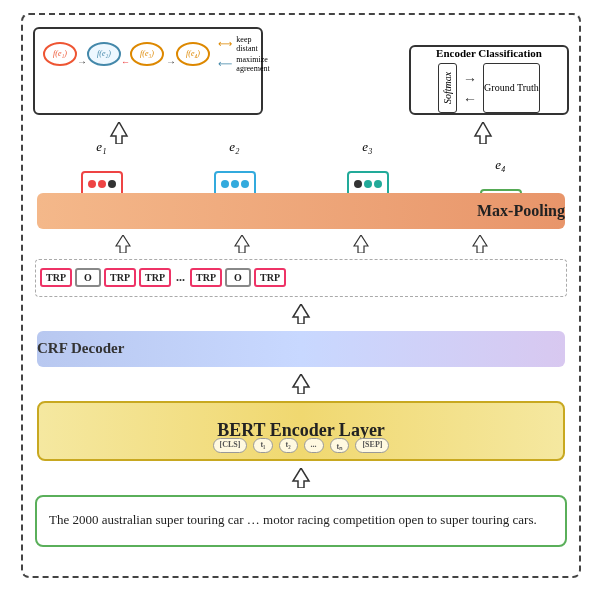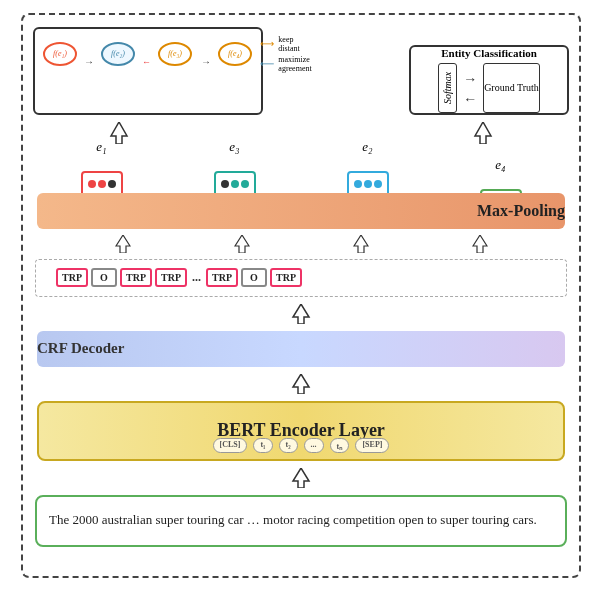--- a/index.html
+++ b/index.html
@@ -83,21 +83,21 @@
     }
     .arrow-blue {
       color: #48a;
       font-size: 10px;
     }
 
     
     .oval-row {
       display: flex;
       align-items: flex-end;
-      gap: 7px;
+      gap: 0;
     }
 
     
     .entity-box {
       border: 2px solid #333;
       border-radius: 6px;
       padding: 6px 8px;
       width: 160px;
       height: 70px;
       display: flex;
@@ -217,21 +217,21 @@
       height: 18px;
       align-items: center;
     }
 
     
     .trp-row {
       display: flex;
       flex-direction: row;
       align-items: center;
       gap: 3px;
-      padding: 0 20px;
+      padding: 0 4px;
       height: 38px;
       border: 1.5px dashed #aaa;
       border-radius: 4px;
       margin: 0 2px;
     }
     .trp-token {
       border: 2px solid;
       border-radius: 3px;
       padding: 2px 4px;
       font-size: 10px;
@@ -338,21 +338,21 @@
           <div class="legend-row">
             <span class="arrow-blue">⟵</span>
             <span style="font-size:8px;">maximize agreement</span>
           </div>
         </div>
       </div>
     </div>
 
     <div class="entity-box">
       <div style="display:flex; flex-direction:column; align-items:center;">
-        <div style="font-size:11px; font-weight:bold; margin-bottom:4px;">Entity Classification</div>
+        <div style="font-size:11px; font-weight:bold; margin-bottom:4px;">Encoder Classification</div>
         <div style="display:flex; flex-direction:row; align-items:center; gap:6px;">
           <div class="softmax-box">
             <span>Softmax</span>
           </div>
           <div style="display:flex; flex-direction:column; align-items:center; gap:4px;">
             <span style="font-size:14px; color:#333;">→</span>
             <span style="font-size:14px; color:#333;">←</span>
           </div>
           <div class="ground-truth-box">
             <span style="font-size:10px;">Ground Truth</span>
@@ -377,34 +377,34 @@
     <div class="entity-visual">
       <div style="font-style:italic; font-size:13px;">e₁</div>
       <div class="entity-dots-row e1-border">
         <div class="dot e1-dot1"></div>
         <div class="dot e1-dot2"></div>
         <div class="dot e1-dot3"></div>
       </div>
     </div>
 
     <div class="entity-visual">
+      <div style="font-style:italic; font-size:13px;">e₂</div>
+      <div class="entity-dots-row e2-border">
+        <div class="dot e2-dot1"></div>
+        <div class="dot e2-dot2"></div>
+        <div class="dot e2-dot3"></div>
+      </div>
+    </div>
+
+    <div class="entity-visual">
       <div style="font-style:italic; font-size:13px;">e₃</div>
       <div class="entity-dots-row e3-border">
         <div class="dot e3-dot1"></div>
         <div class="dot e3-dot2"></div>
         <div class="dot e3-dot3"></div>
-      </div>
-    </div>
-
-    <div class="entity-visual">
-      <div style="font-style:italic; font-size:13px;">e₂</div>
-      <div class="entity-dots-row e2-border">
-        <div class="dot e2-dot1"></div>
-        <div class="dot e2-dot2"></div>
-        <div class="dot e2-dot3"></div>
       </div>
     </div>
 
     <div class="entity-visual">
       <div style="font-style:italic; font-size:13px;margin-top:36px;">e₄</div>
       <div class="entity-dots-row e4-border">
         <div class="dot e4-dot1"></div>
         <div class="dot e4-dot2"></div>
         <div class="dot e4-dot3"></div>
       </div>

